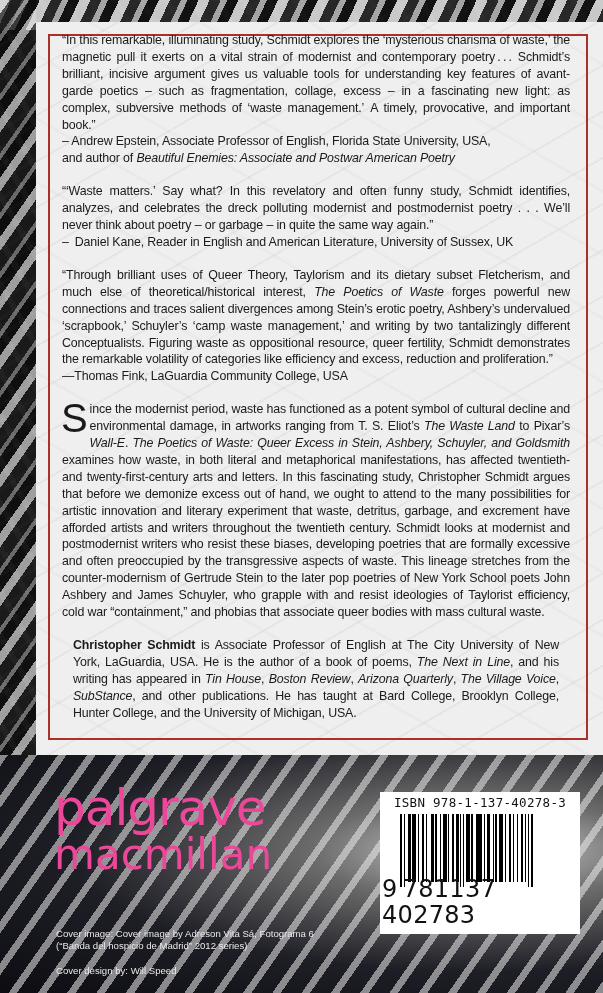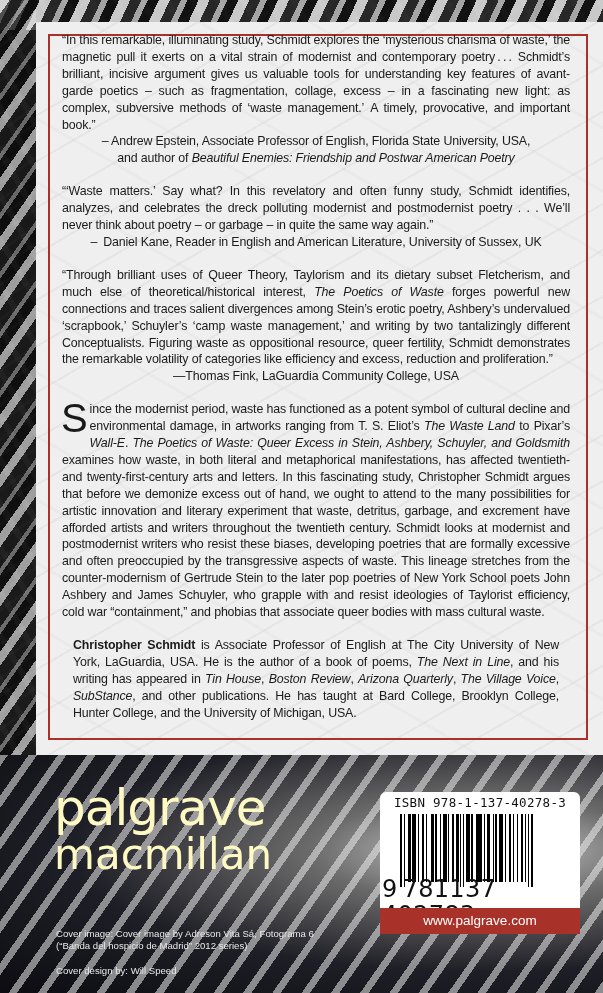--- a/index.html
+++ b/index.html
@@ -47,47 +47,46 @@
       box-sizing: border-box;
     }
     .content {
       position: absolute; left: 26px; top: 10px; width: 508px;
       color: #1a1a1a;
       font-family: "Liberation Sans", sans-serif;
       font-size: 12.4px; line-height: 16.9px;
       letter-spacing: -0.15px;
     }
     .quote { text-align: justify; margin: 0; }
-    .attrib { text-align: center; margin: 0; }
+    .attrib { text-align: left; margin: 0; }
     .block { margin-bottom: 16px; }
     em, .it { font-style: italic; }
     .body-text { text-align: justify; margin: 0; }
     .dropcap {
       float: left; font-size: 40px; line-height: 33px; margin: 1px 2px 0 -1px;
       font-family: "Liberation Sans", sans-serif; color: #1a1a1a;
     }
     .bio { text-align: justify; margin: 11px; }
     .bold { font-weight: bold; }
 
     .logo {
-      position: absolute; left: 54px; top: 783px; color: #fef9c3;
+      position: absolute; left: 54px; top: 783px; color: #ec4899;
       font-family: "DejaVu Sans", sans-serif; font-weight: 300;
     }
     .logo .l1 { font-size: 50px; line-height: 50px; letter-spacing: -1px; display: block; font-weight: normal; }
     .logo .l2 { font-size: 42px; line-height: 44px; letter-spacing: 0px; display: block; font-weight: normal; }
     .credits {
       position: absolute; left: 56px; top: 928px; color: #e9e9e9;
       font-family: "Liberation Sans", sans-serif; font-size: 9.6px; line-height: 12.2px;
     }
     .credits .gap { height: 13px; }
 
     .isbn-box {
       position: absolute; left: 380px; top: 792px; width: 200px; height: 142px;
       background: #ffffff;
-      border-radius: 6px;
     }
     .isbn-text {
       position: absolute; left: 0; top: 3px; width: 200px; text-align: center;
       font-family: "DejaVu Sans Mono", monospace; font-size: 12.5px; color: #111; letter-spacing: 0.3px;
     }
     .barcode {
       position: absolute; left: 20px; top: 22px; width: 166px; height: 68px;
       display: flex; align-items: stretch;
     }
     .barcode span { display: block; background: #000; height: 100%; }
@@ -112,21 +111,21 @@
 <div class="bg-left"></div>
 <div class="bg-lower"></div>
 
 <div class="panel">
   <div class="frame"></div>
   <div class="content">
 
     <div class="block">
       <p class="quote">“In this remarkable, illuminating study, Schmidt explores the ‘mysterious charisma of waste,’ the magnetic pull it exerts on a vital strain of modernist and contemporary poetry . . . Schmidt’s brilliant, incisive argument gives us valuable tools for understanding key features of avant-garde poetics – such as fragmentation, collage, excess – in a fascinating new light: as complex, subversive methods of ‘waste management.’ A timely, provocative, and important book.”</p>
       <p class="attrib">– Andrew Epstein, Associate Professor of English, Florida State University, USA,</p>
-      <p class="attrib"><span>and author of </span><em>Beautiful Enemies: Friendship and Postwar American Poetry</em></p>
+      <p class="attrib"><span>and author of </span><em>Beautiful Enemies: Associate and Postwar American Poetry</em></p>
     </div>
 
     <div class="block">
       <p class="quote">“‘Waste matters.’ Say what? In this revelatory and often funny study, Schmidt identifies, analyzes, and celebrates the dreck polluting modernist and postmodernist poetry . . . We’ll never think about poetry – or garbage – in quite the same way again.”</p>
       <p class="attrib">– Daniel Kane, Reader in English and American Literature, University of Sussex, UK</p>
     </div>
 
     <div class="block">
       <p class="quote"><span>“Through brilliant uses of Queer Theory, Taylorism and its dietary subset Fletcherism, and much else of theoretical/historical interest, </span><em>The Poetics of Waste</em><span> forges powerful new connections and traces salient divergences among Stein’s erotic poetry, Ashbery’s undervalued ‘scrapbook,’ Schuyler’s ‘camp waste management,’ and writing by two tantalizingly different Conceptualists. Figuring waste as oppositional resource, queer fertility, Schmidt demonstrates the remarkable volatility of categories like efficiency and excess, reduction and proliferation.”</span></p>
       <p class="attrib">—Thomas Fink, LaGuardia Community College, USA</p>
@@ -216,14 +215,13 @@
       <span class="gap" style="width:3px"></span>
     <span style="width:2px"></span>
       <span class="gap" style="width:2px"></span>
       <span style="width:1px"></span>
       <span class="gap" style="width:2px"></span>
     <span class="long" style="width:1px"></span>
       <span class="gap" style="width:2px"></span>
       <span class="long" style="width:2px"></span>
   </div>
   <div class="isbn-digits">9 781137 402783</div>
-  <div class="url-bar">www.palgrave.com</div>
 </div>
 
 </body></html>

